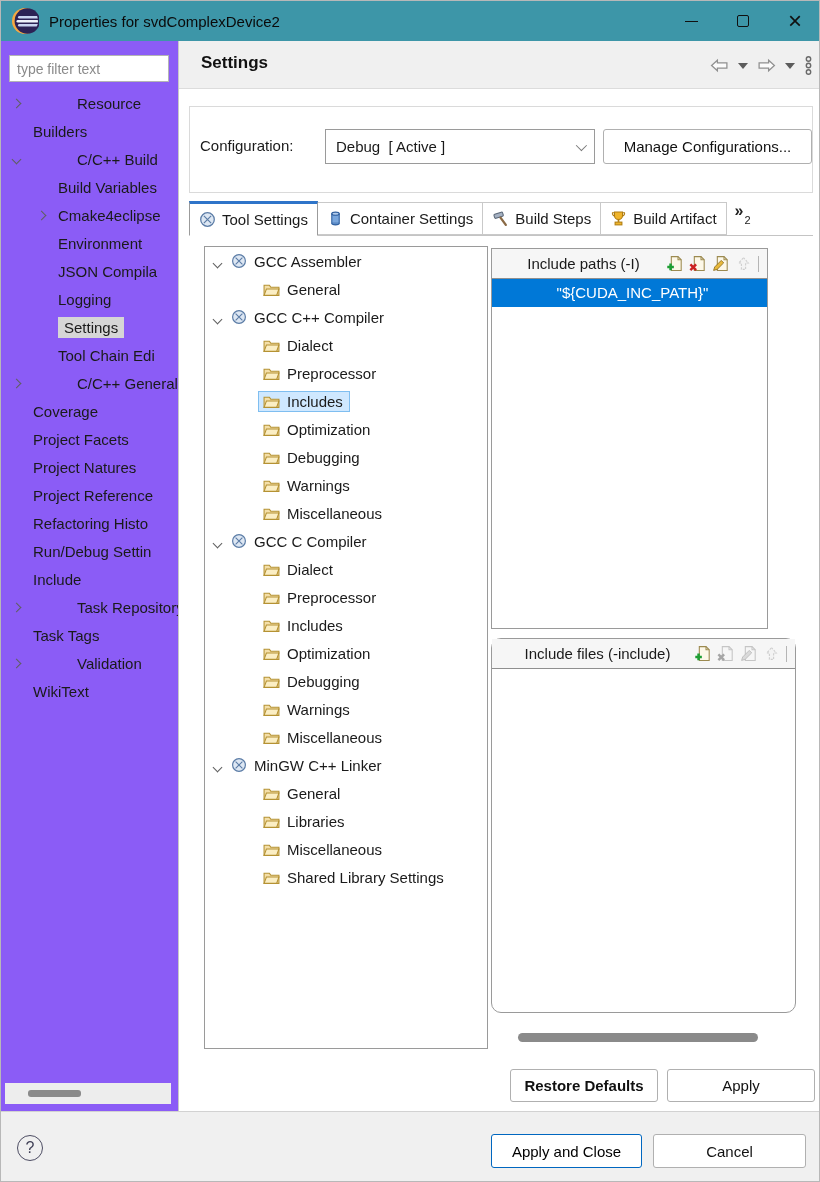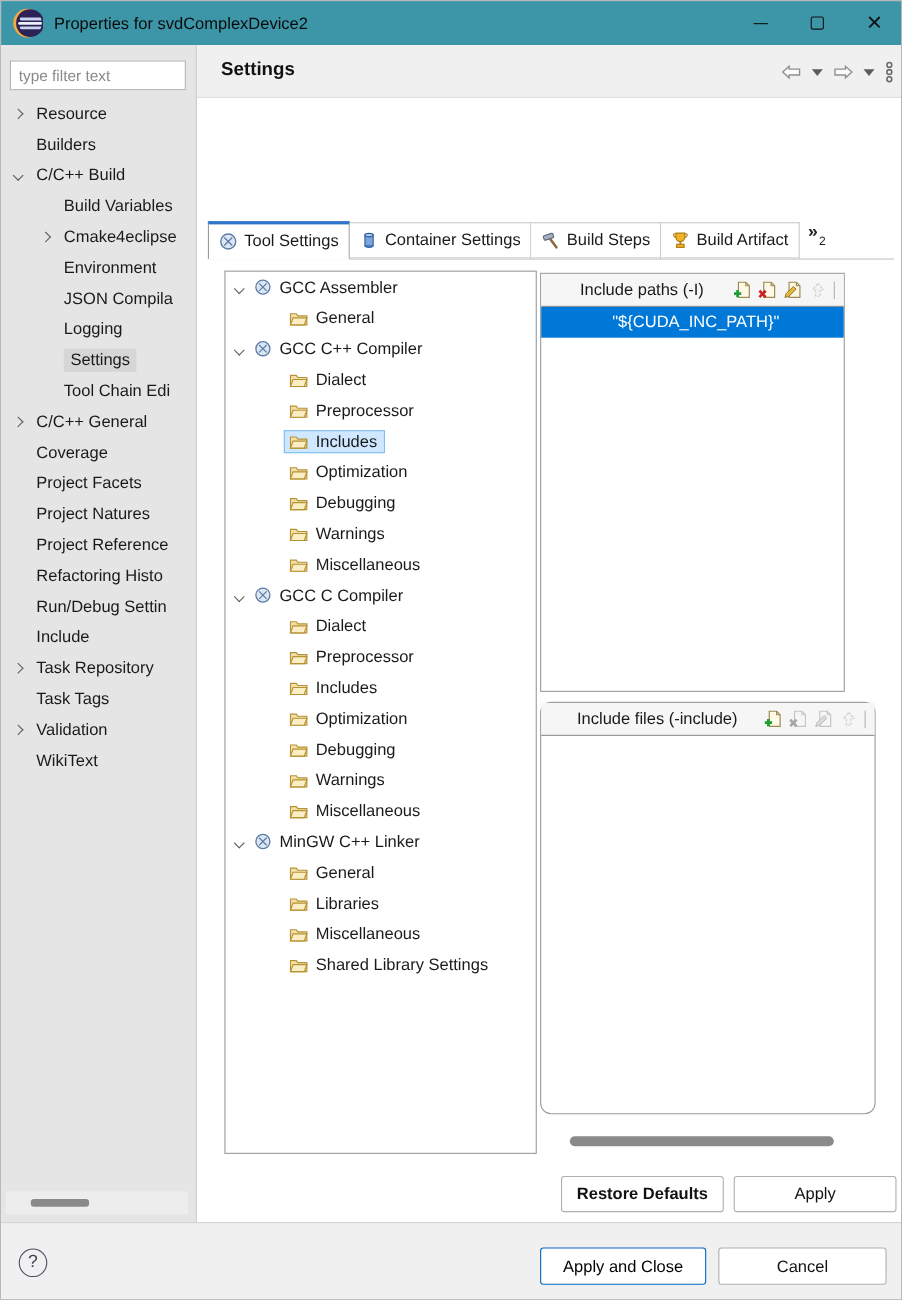--- a/index.html
+++ b/index.html
@@ -11,30 +11,30 @@
   .titlebar { position:absolute; left:0; top:0; width:820px; height:40px; background:#3d96a8; display:flex; align-items:center; }
   .titlebar .logo { margin-left:10px; width:28px; height:28px; flex:0 0 auto; }
   .titlebar .title { margin-left:10px; font-size:15px; color:#0a0a0a; }
   .win-controls { position:absolute; right:0; top:0; height:40px; display:flex; }
   .win-btn { width:52px; height:40px; display:flex; align-items:center; justify-content:center; cursor:default; }
   .glyph-min { width:13px; height:0; border-top:1.6px solid #101010; }
   .glyph-max { width:12px; height:12px; border:1.4px solid #101010; border-radius:2px; }
   .glyph-close { font-size:24px; font-weight:300; color:#101010; line-height:1; }
 
   
-  .sidebar { position:absolute; left:0; top:40px; width:178px; height:1070px; background:#e5e5e5; border-right:1px solid #c8c8c8; overflow:hidden; }
+  .sidebar { position:absolute; left:0; top:40px; width:178px; height:1070px; background:#8b5cf6; border-right:1px solid #c8c8c8; overflow:hidden; }
   .filter-input { position:absolute; left:8px; top:14px; width:160px; height:27px; border:1px solid #b4b4b4; font-family:"Liberation Sans",sans-serif; font-size:14px; color:#333; padding:0 7px; outline:none; }
   .filter-input::placeholder { color:#8a8a8a; }
   .side-rows { position:absolute; left:0; top:48px; width:178px; }
   .srow { height:28px; display:flex; align-items:center; white-space:nowrap; overflow:hidden; font-size:15px; cursor:default; }
   .srow .chevbox { width:14px; height:14px; display:inline-flex; align-items:center; justify-content:center; flex:0 0 auto; }
   .chev { display:inline-block; width:7px; height:7px; border-right:1.6px solid #5f5f5f; border-bottom:1.6px solid #5f5f5f; }
   .chev.right { transform:rotate(-45deg); }
   .chev.down  { transform:rotate(45deg); }
-  .srow.lvl0 { padding-left:8px; }
+  .srow.lvl0 { padding-left:8px;gap:44px; }
   .srow.lvl0 .slabel { margin-left:10px; }
   .srow.lvl1 { padding-left:33px; }
   .srow.lvl1 .slabel { margin-left:10px; }
   .srow.nochev.lvl0 { padding-left:32px; }
   .srow.nochev.lvl1 { padding-left:57px; }
   .srow.nochev .slabel { margin-left:0; }
   .sel-gray { background:#d6d6d6; padding:2px 6px; margin-left:-6px; }
   .side-hscroll { position:absolute; left:4px; top:1042px; width:166px; height:21px; background:#ededed; }
   .side-hscroll .thumb { position:absolute; left:23px; top:7px; width:53px; height:7px; background:#8a8a8a; border-radius:3px; }
 
@@ -231,20 +231,28 @@
           </svg>
         <span class="tri"></span>
         <svg width="9" height="21" viewBox="0 0 9 21">
           <circle cx="4.5" cy="4" r="2.2" fill="none" stroke="#6a6a6a" stroke-width="1.4"></circle>
           <circle cx="4.5" cy="10.5" r="2.2" fill="none" stroke="#6a6a6a" stroke-width="1.4"></circle>
           <circle cx="4.5" cy="17" r="2.2" fill="none" stroke="#6a6a6a" stroke-width="1.4"></circle>
         </svg>
       </div>
     </div>
 
+    <div class="config-box">
+      <span class="config-label">Configuration:</span>
+      <div class="config-select">
+        <span>Debug  [ Active ]</span>
+        <span class="sel-chev"></span>
+      </div>
+      <button class="btn manage-btn">Manage Configurations...</button>
+    </div>
 
     <div class="tabbar">
       <div class="tab first active">
         <svg class="tbico" width="16" height="16" viewBox="0 0 16 16">
             <circle cx="8" cy="8" r="6.4" fill="#dde7f3" stroke="#5b7ca6" stroke-width="1.2"></circle>
             <path d="M4.6 11.4 L11.4 4.6 M4.6 4.6 L11.4 11.4" stroke="#5b7ca6" stroke-width="1.1"></path>
           </svg>
         <span>Tool Settings</span>
       </div>
       <div class="tab">

